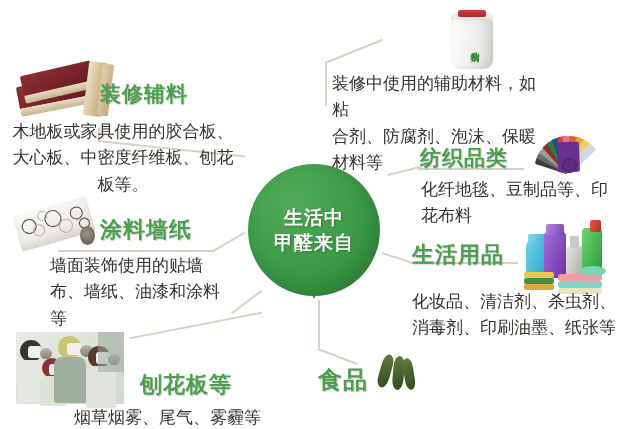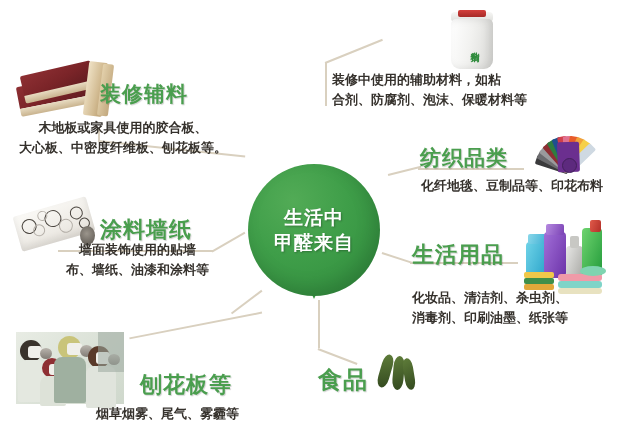--- a/index.html
+++ b/index.html
@@ -41,21 +41,21 @@
   .conn.h{height:1.6px;}
   .diag{position:absolute;z-index:2;height:1.6px;background:#d9d0bf;transform-origin:0 50%;}
 
   
   .sec{position:absolute;z-index:4;}
   .head{
     color:#4a9e4e;font-weight:bold;font-size:21px;letter-spacing:1px;
     text-shadow:1px 1px 1px rgba(0,0,0,.18);white-space:nowrap;
   }
   .desc{
-    color:#35312c;font-size:13px;line-height:1.55;font-weight:bold;
+    color:#35312c;font-size:17px;line-height:1.55;font-weight:normal;
     white-space:pre-line;
   }
 
   
   .ill{position:absolute;z-index:3;}
 
   
   .board{position:absolute;border-radius:2px;}
   .board .face{position:absolute;left:0;top:0;width:100%;height:74%;
     background:linear-gradient(160deg,#8e2f33 0%,#7a2428 55%,#601c20 100%);border-radius:2px 2px 0 0;}
@@ -206,21 +206,21 @@
       <div class="ring dark" style="left:56px;top:7px;width:11px;height:11px;"></div>
       <div class="ring light" style="left:24px;top:2px;width:8px;height:8px;"></div>
       <div class="ring dark" style="left:62px;top:20px;width:9px;height:9px;"></div>
     </div>
     <div class="roll-end" style="left:66px;top:30px;width:15px;height:19px;"></div>
   </div>
 
   <div class="sec" style="left:100px;top:215px;">
     <div class="head" style="font-size:22px;">涂料墙纸</div>
   </div>
-  <div class="sec" style="left:50px;top:240px;width:175px;text-align:center;">
+  <div class="sec" style="left:50px;top:252px;width:175px;text-align:left;">
     <div class="desc">墙面装饰使用的贴墙
 布、墙纸、油漆和涂料等</div>
   </div>
 
   <div class="ill" style="left:520px;top:220px;width:100px;height:72px;">
     <div class="bottle" style="left:6px;top:22px;width:20px;height:36px;
          background:linear-gradient(110deg,#6fd3e8,#2aa3c9);"></div>
     <div class="nozzle" style="left:8px;top:14px;width:18px;height:10px;
          background:linear-gradient(110deg,#8ad8ea,#3fb0d4);"></div>
     <div class="bottle" style="left:24px;top:12px;width:22px;height:46px;

